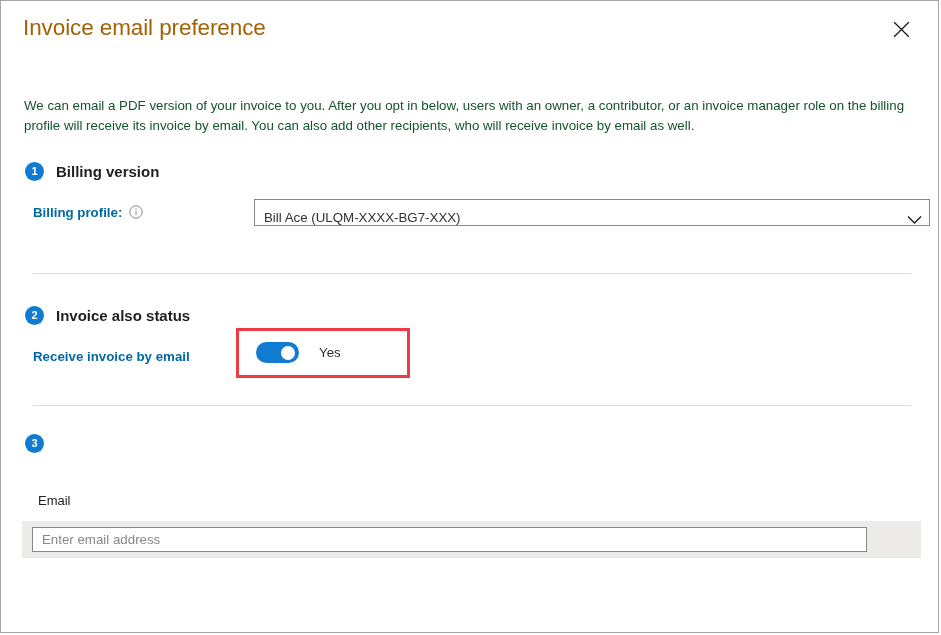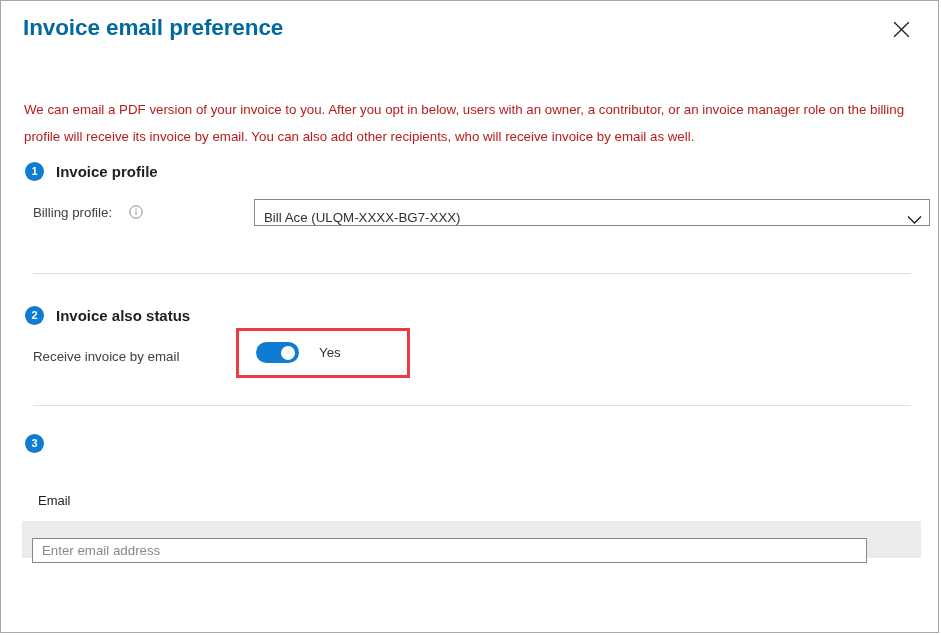--- a/index.html
+++ b/index.html
@@ -25,22 +25,22 @@
     box-sizing: border-box;
     overflow: hidden;
   }
 
   
   .panel-title {
     position: absolute;
     left: 22px;
     top: 14px;
     font-size: 22.5px;
-    font-weight: 700;
-    color: #0369a1;
+    font-weight: 400;
+    color: #a16207;
     letter-spacing: -0.1px;
     white-space: nowrap;
   }
   .close-button {
     position: absolute;
     left: 880px;
     top: 9px;
     width: 40px;
     height: 38px;
     display: flex;
@@ -53,22 +53,22 @@
   }
   .close-button svg { display: block; }
 
   
   .description {
     position: absolute;
     left: 23px;
     top: 95px;
     width: 888px;
     font-size: 13.3px;
-    line-height: 27px;
-    color: #b91c1c;
+    line-height: 20px;
+    color: #14532d;
   }
 
   
   .step-head {
     position: absolute;
     display: flex;
     align-items: center;
   }
   .step-badge {
     width: 19px;
@@ -89,22 +89,23 @@
     font-size: 15px;
     font-weight: 700;
     color: #201f1e;
     white-space: nowrap;
   }
 
   
   .field-label {
     position: absolute;
     font-size: 13.3px;
-    color: #404040;
-    white-space: nowrap;
+    color: #0369a1;
+    white-space: nowrap;
+    font-weight: bold;
   }
   .info-icon {
     position: absolute;
     width: 14px;
     height: 14px;
   }
   .combo {
     position: absolute;
     left: 253px;
     top: 198px;
@@ -209,21 +210,20 @@
     width: 835px;
     height: 25px;
     border: 1px solid #8a8886;
     background: #ffffff;
     box-sizing: border-box;
     font-family: "Liberation Sans", sans-serif;
     font-size: 13.3px;
     color: #323130;
     padding: 0 0 0 9px;
     outline: none;
-    margin-top: 11px;
   }
   .email-input::placeholder {
     color: #8a8886;
     opacity: 1;
   }
 </style>
 </head>
 <body>
 
 <div class="panel">
@@ -235,21 +235,21 @@
       <svg width="17" height="17" viewBox="0 0 17 17" aria-hidden="true">
         <path d="M1.2 1.2 L15.8 15.8 M15.8 1.2 L1.2 15.8" stroke="#1b1a19" stroke-width="1.3" fill="none"></path>
       </svg>
     </span>
   </button>
 
   <div class="description">We can email a PDF version of your invoice to you. After you opt in below, users with an owner, a contributor, or an invoice manager role on the billing profile will receive its invoice by email. You can also add other recipients, who will receive invoice by email as well.</div>
 
   <div class="step-head" style="left:24px; top:161px;">
     <span class="step-badge">1</span>
-    <span class="step-title">Invoice profile</span>
+    <span class="step-title">Billing version</span>
   </div>
 
   <div class="field-label" style="left:32px; top:204px;">Billing profile:</div>
 
   <span class="info-icon" style="left:128px; top:204px;">
     <svg width="14" height="14" viewBox="0 0 14 14" aria-hidden="true">
       <circle cx="7" cy="7" r="6.2" fill="none" stroke="#8a8886" stroke-width="1"></circle>
       <circle cx="7" cy="4.2" r="0.75" fill="#8a8886"></circle>
       <path d="M7 6.1 L7 10.2" stroke="#8a8886" stroke-width="1" fill="none"></path>
     </svg>

